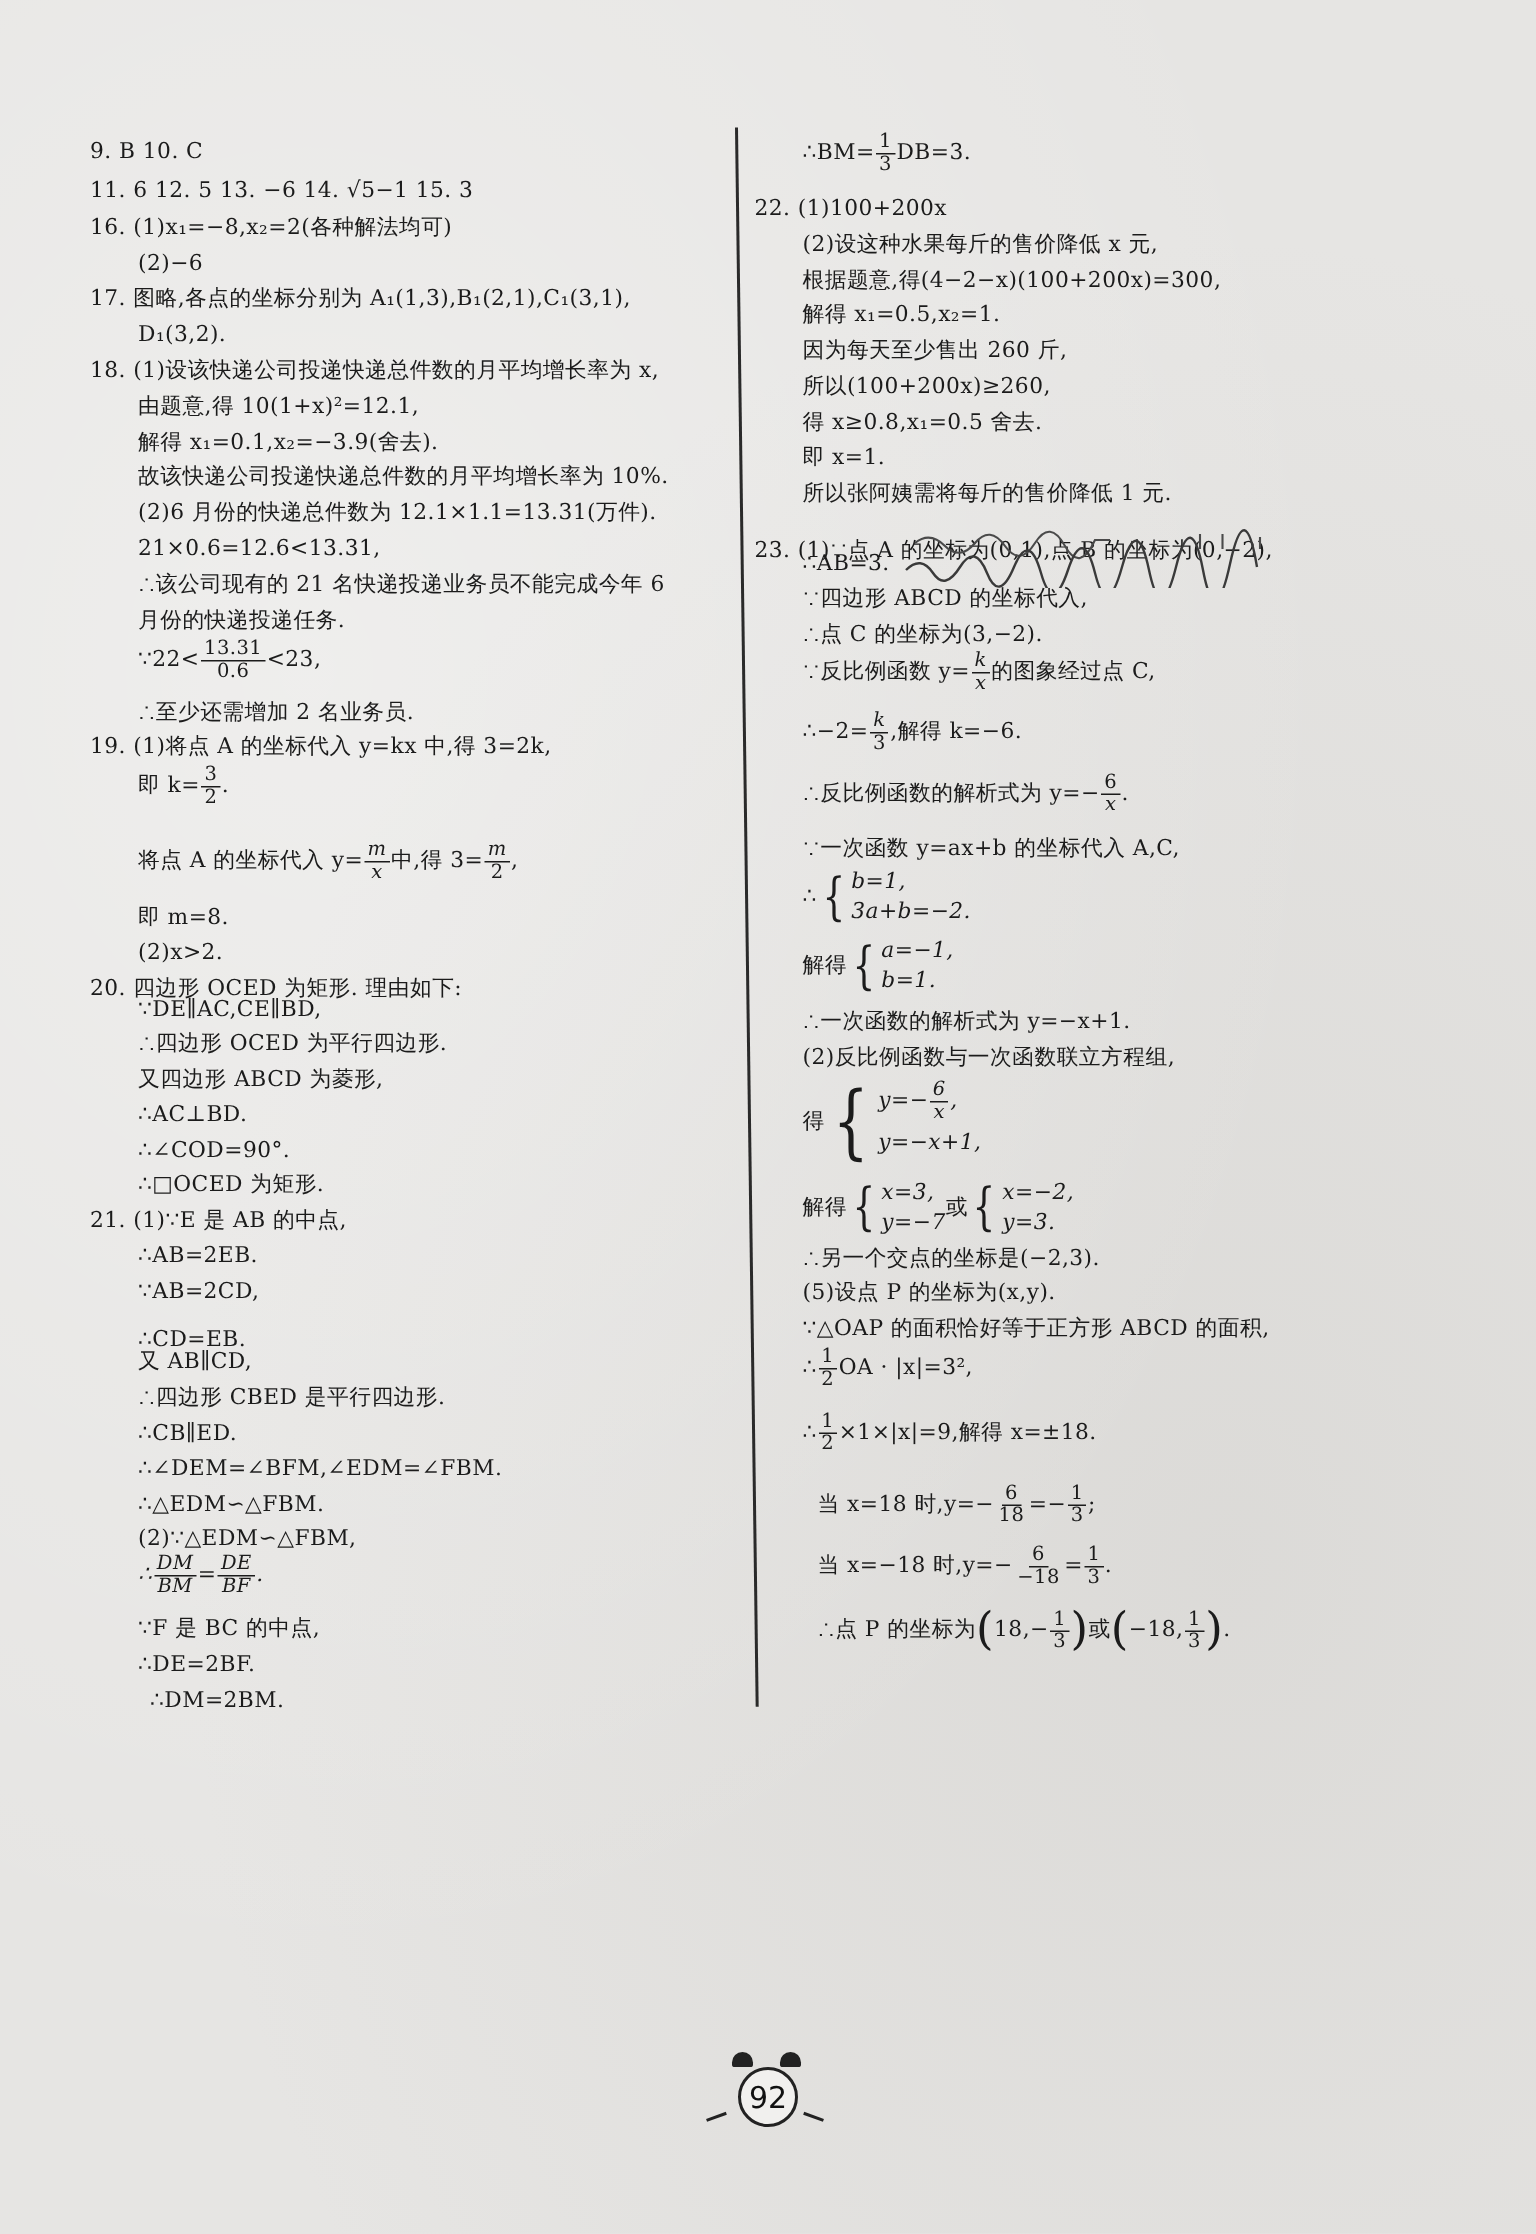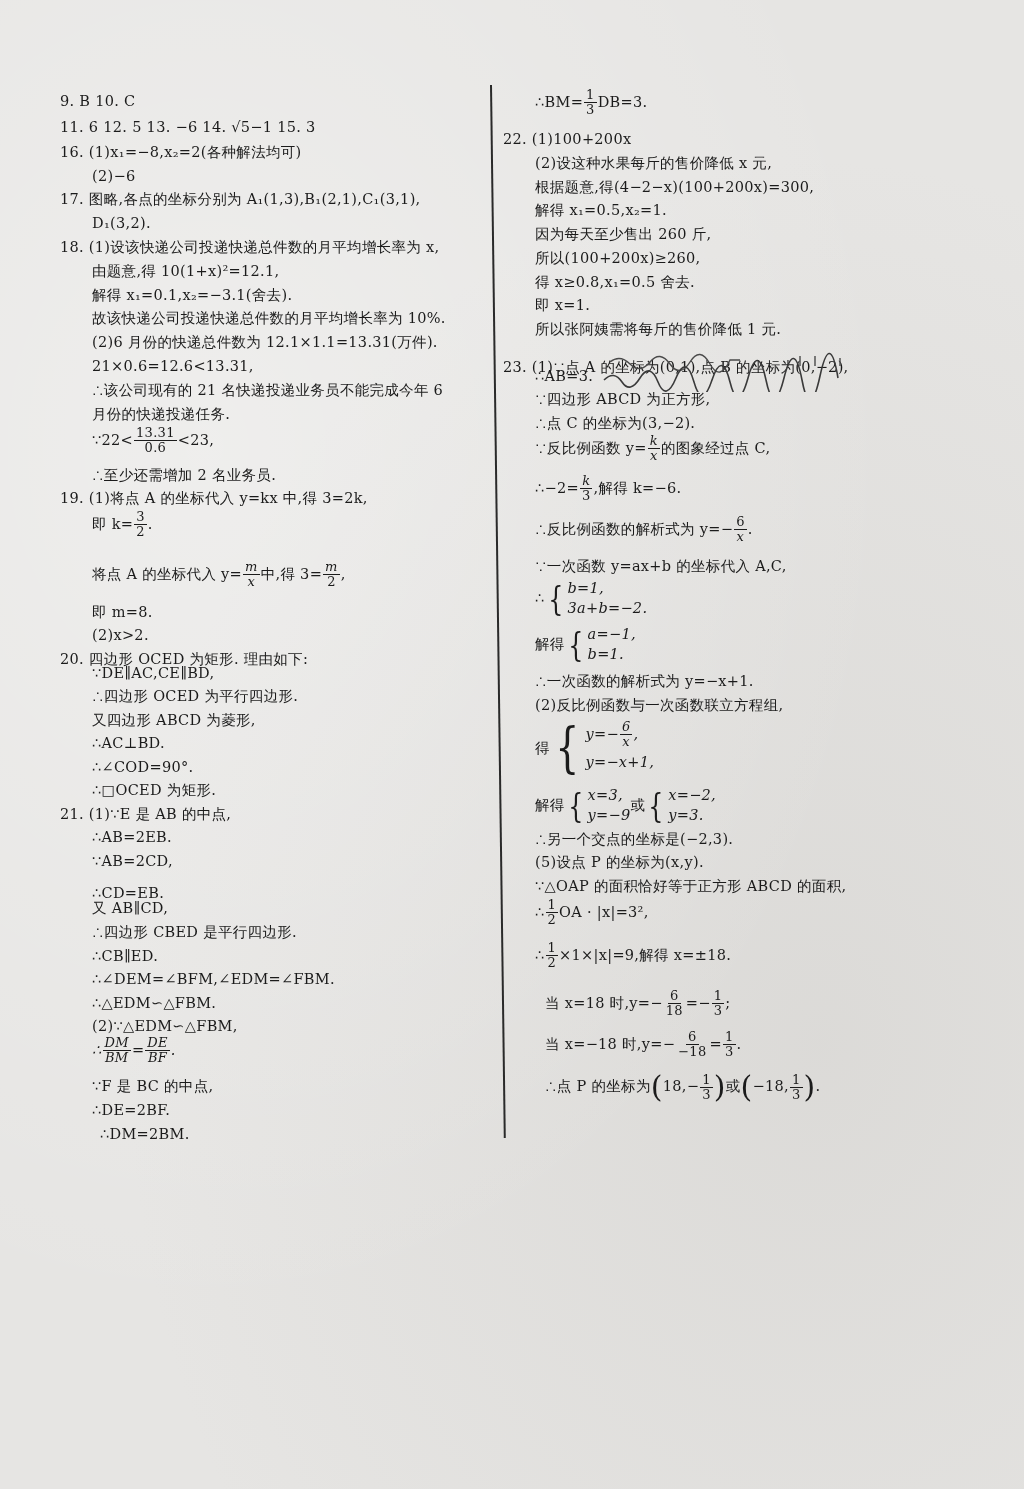--- a/index.html
+++ b/index.html
@@ -53,21 +53,21 @@
 
   <div>
     <div class="line" style="left:60px;top:92px">9. B   10. C</div>
     <div class="line" style="left:60px;top:118px">11. 6   12. 5   13. −6   14. √5−1   15. 3</div>
     <div class="line" style="left:60px;top:143px">16. (1)x₁=−8,x₂=2(各种解法均可)</div>
     <div class="line" style="left:92px;top:167px">(2)−6</div>
     <div class="line" style="left:60px;top:190px">17. 图略,各点的坐标分别为 A₁(1,3),B₁(2,1),C₁(3,1),</div>
     <div class="line" style="left:92px;top:214px">D₁(3,2).</div>
     <div class="line" style="left:60px;top:238px">18. (1)设该快递公司投递快递总件数的月平均增长率为 x,</div>
     <div class="line" style="left:92px;top:262px">由题意,得 10(1+x)²=12.1,</div>
-    <div class="line" style="left:92px;top:286px">解得 x₁=0.1,x₂=−3.1(舍去).</div>
+    <div class="line" style="left:92px;top:286px">解得 x₁=0.1,x₂=−3.9(舍去).</div>
     <div class="line" style="left:92px;top:309px">故该快递公司投递快递总件数的月平均增长率为 10%.</div>
     <div class="line" style="left:92px;top:333px">(2)6 月份的快递总件数为 12.1×1.1=13.31(万件).</div>
     <div class="line" style="left:92px;top:357px">21×0.6=12.6&lt;13.31,</div>
     <div class="line" style="left:92px;top:381px">∴该公司现有的 21 名快递投递业务员不能完成今年 6</div>
     <div class="line" style="left:92px;top:405px">月份的快递投递任务.</div>
     <div class="line" style="left:92px;top:426px">
       <span>∵22&lt;</span><span class="frac">
           <span class="top">13.31</span>
           <span class="bot">0.6</span>
         </span><span>&lt;23,</span>
@@ -133,21 +133,21 @@
     <div class="line" style="left:535px;top:154px">(2)设这种水果每斤的售价降低 x 元,</div>
     <div class="line" style="left:535px;top:178px">根据题意,得(4−2−x)(100+200x)=300,</div>
     <div class="line" style="left:535px;top:201px">解得 x₁=0.5,x₂=1.</div>
     <div class="line" style="left:535px;top:225px">因为每天至少售出 260 斤,</div>
     <div class="line" style="left:535px;top:249px">所以(100+200x)≥260,</div>
     <div class="line" style="left:535px;top:273px">得 x≥0.8,x₁=0.5 舍去.</div>
     <div class="line" style="left:535px;top:296px">即 x=1.</div>
     <div class="line" style="left:535px;top:320px">所以张阿姨需将每斤的售价降低 1 元.</div>
     <div class="line" style="left:503px;top:358px">23. (1)∵点 A 的坐标为(0,1),点 B 的坐标为(0,−2),</div>
     <div class="line" style="left:535px;top:367px">∴AB=3.</div>
-    <div class="line" style="left:535px;top:390px">∵四边形 ABCD 为正方形,</div>
+    <div class="line" style="left:535px;top:390px">∵四边形 ABCD 的坐标代入,</div>
     <div class="line" style="left:535px;top:414px">∴点 C 的坐标为(3,−2).</div>
 
     <svg class="scribble" viewBox="0 0 260 40">
       <path d="M10 10 q10 -8 20 2 t20 -2 t20 2 t20 -2 t20 2 t20 -4 l10 0 M200 4 l0 10 M215 4 l0 10 M240 6 l0 8" stroke="#4a4a4a" stroke-width="1.4" fill="none"></path>
       <path d="M4 28 q10 -10 18 2 t18 -4 t18 4 t18 -4 t18 4 t18 -2 t18 2 t18 -4 t18 2 t18 -2 t18 2 t18 -4 t18 2" stroke="#3a3a3a" stroke-width="1.6" fill="none"></path>
     </svg>
 
     <div class="line" style="left:535px;top:434px">
       <span>∵反比例函数 y=</span><span class="frac it">
           <span class="top">k</span>
@@ -201,21 +201,21 @@
             <span>y=−x+1,</span>
           </span>
         </span>
     </div>
     <div class="line" style="left:535px;top:785px">
       <span class="brace-group">
           <span>解得</span>
           <span class="brace">{</span>
           <span class="sys it">
             <span>x=3,</span>
-            <span>y=−9</span>
+            <span>y=−7</span>
           </span>
           <span>或</span>
           <span class="brace">{</span>
           <span class="sys it">
             <span>x=−2,</span>
             <span>y=3.</span>
           </span>
         </span>
     </div>
     <div class="line" style="left:535px;top:830px">∴另一个交点的坐标是(−2,3).</div>
@@ -255,14 +255,21 @@
       <span>∴点 P 的坐标为</span><span class="bigparen">(</span><span>18,−</span><span class="frac">
           <span class="top">1</span>
           <span class="bot">3</span>
         </span><span class="bigparen">)</span><span>或</span><span class="bigparen">(</span><span>−18,</span><span class="frac">
           <span class="top">1</span>
           <span class="bot">3</span>
         </span><span class="bigparen">)</span><span>.</span>
     </div>
   </div>
 
+  <div class="pagenum-wrap">
+    <span class="bell" style="left:20px"></span>
+    <span class="bell" style="left:52px"></span>
+    <span class="foot" style="left:4px;transform:rotate(-20deg)"></span>
+    <span class="foot" style="left:66px;transform:rotate(20deg)"></span>
+    <div class="pagenum">92</div>
+  </div>
 
 </div>
 
 </body></html>

